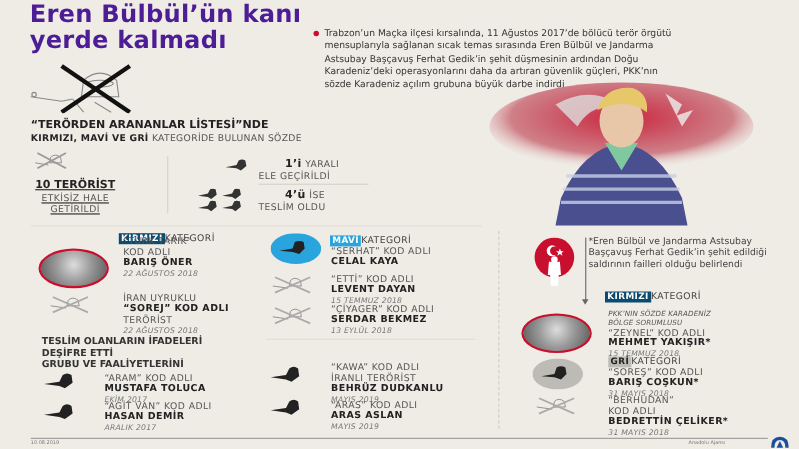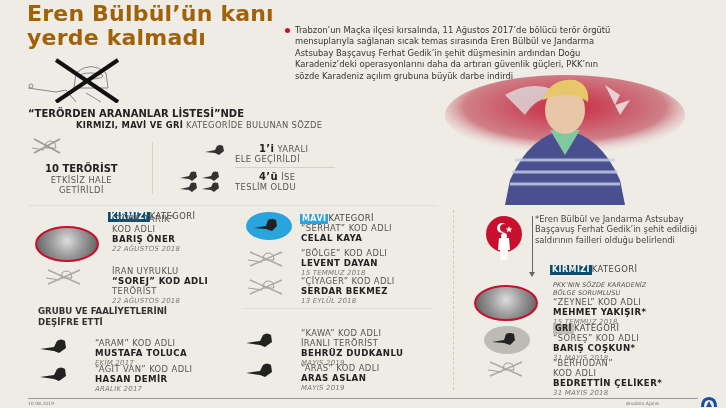--- a/index.html
+++ b/index.html
@@ -9,36 +9,36 @@
     font-family: "DejaVu Sans", sans-serif;
     color: #222;
     position: relative;
   }
   .abs { position: absolute; }
   .red { color: #c8102e; }
   .title {
     left: 27px; top: 2px;
     font-family: "DejaVu Sans", sans-serif;
     font-weight: 900; font-size: 22px; line-height: 24px;
-    color: #a16207; letter-spacing: 0.2px;
+    color: #4c1d95; letter-spacing: 0.2px;
   }
   .intro {
     left: 285px; top: 25px; width: 330px;
     font-size: 8.4px; line-height: 11.4px; color: #333;
     padding-left: 10px;
   }
   .intro .bullet {
     position: absolute; left: 0; top: 3px;
     width: 5px; height: 5px; border-radius: 50%; background: #c8102e;
   }
   .heading-list { left: 28px; top: 108px; width: 330px; }
   .heading-list .h1 { font-size: 10px; font-weight: 700; color: #222; line-height: 12px; }
   .heading-list .h2 { font-size: 8.4px; color: #555; line-height: 10.5px; letter-spacing: 0.3px; }
-  .heading-list .h2 b { color: #222; margin-left: 48px; }
-  .stat-big { left: 45px; top: 163px; }
+  .heading-list .h2 b { color: #222; }
+  .stat-big { left: 32px; top: 163px; text-decoration: underline; }
   .stat-big .num { font-size: 10px; font-weight: 700; line-height: 12px; }
   .stat-big .sub { font-size: 8.4px; color: #555; line-height: 10px; letter-spacing: 0.4px; text-align: center; }
   .vdiv { width: 1px; background: #d6d2c9; }
   .hdiv { height: 1px; background: #d6d2c9; }
   .stat-row { font-size: 8.4px; line-height: 10px; letter-spacing: 0.4px; color: #555; }
   .stat-row b { font-size: 10px; color: #222; margin-left: 24px; }
   .cat-label { font-size: 8.4px; color: #444; letter-spacing: 0.4px; }
   .tag {
     display: inline-block; color: #fff; font-weight: 700; font-size: 8px;
     padding: 0 2px; line-height: 10px; letter-spacing: 0.4px;
@@ -220,21 +220,21 @@
         <path d="M2 10 L16 12"></path>
         <path d="M18 5 Q22 1 27 5 L28 10 L17 10 Z"></path>
       </g>
     <g stroke="#aaa" stroke-width="1.6">
         <line x1="4" y1="2" x2="36" y2="16"></line>
         <line x1="36" y1="2" x2="4" y2="16"></line>
       </g>
   </svg>
 </div>
 <div class="abs entry" style="left:301px;top:248px;">
-  <div class="code">“BÖLGE” KOD ADLI</div>
+  <div class="code">“ETTİ” KOD ADLI</div>
   <div class="name">LEVENT DAYAN</div>
   <div class="date">15 TEMMUZ 2018</div>
 </div>
 <div class="abs icon" style="left:246px;top:278px;">
   <svg width="40" height="18" viewBox="0 0 40 18">
     <g fill="none" stroke="#888" stroke-width="0.8">
         <path d="M2 10 L16 12"></path>
         <path d="M18 5 Q22 1 27 5 L28 10 L17 10 Z"></path>
       </g>
     <g stroke="#aaa" stroke-width="1.6">
@@ -244,22 +244,23 @@
   </svg>
 </div>
 <div class="abs entry" style="left:301px;top:276px;">
   <div class="code">“ÇİYAGER” KOD ADLI</div>
   <div class="name">SERDAR BEKMEZ</div>
   <div class="date">13 EYLÜL 2018</div>
 </div>
 <div class="abs hdiv" style="left:242px;top:308px;width:190px;opacity:0.6;"></div>
 
 <div class="abs" style="left:38px;top:306px;font-size:8.6px;font-weight:700;line-height:10.6px;color:#333;">
+  <div>TESLİM OLANLARIN İFADELERİ</div>
+  <div>DEŞİFRE ETTİ</div>
   <div>GRUBU VE FAALİYETLERİNİ</div>
-  <div>DEŞİFRE ETTİ</div>
 </div>
 <div class="abs icon" style="left:40px;top:338px;">
   <svg width="36" height="18" viewBox="0 0 36 18">
       <path d="M0 11 L14 9 L17 3 Q21 0 25 3 L26 10 L19 15 L14 13 Z" fill="#222"></path>
     </svg>
 </div>
 <div class="abs entry" style="left:95px;top:338px;">
   <div class="code">“ARAM” KOD ADLI</div>
   <div class="name">MUSTAFA TOLUCA</div>
   <div class="date">EKİM 2017</div>

